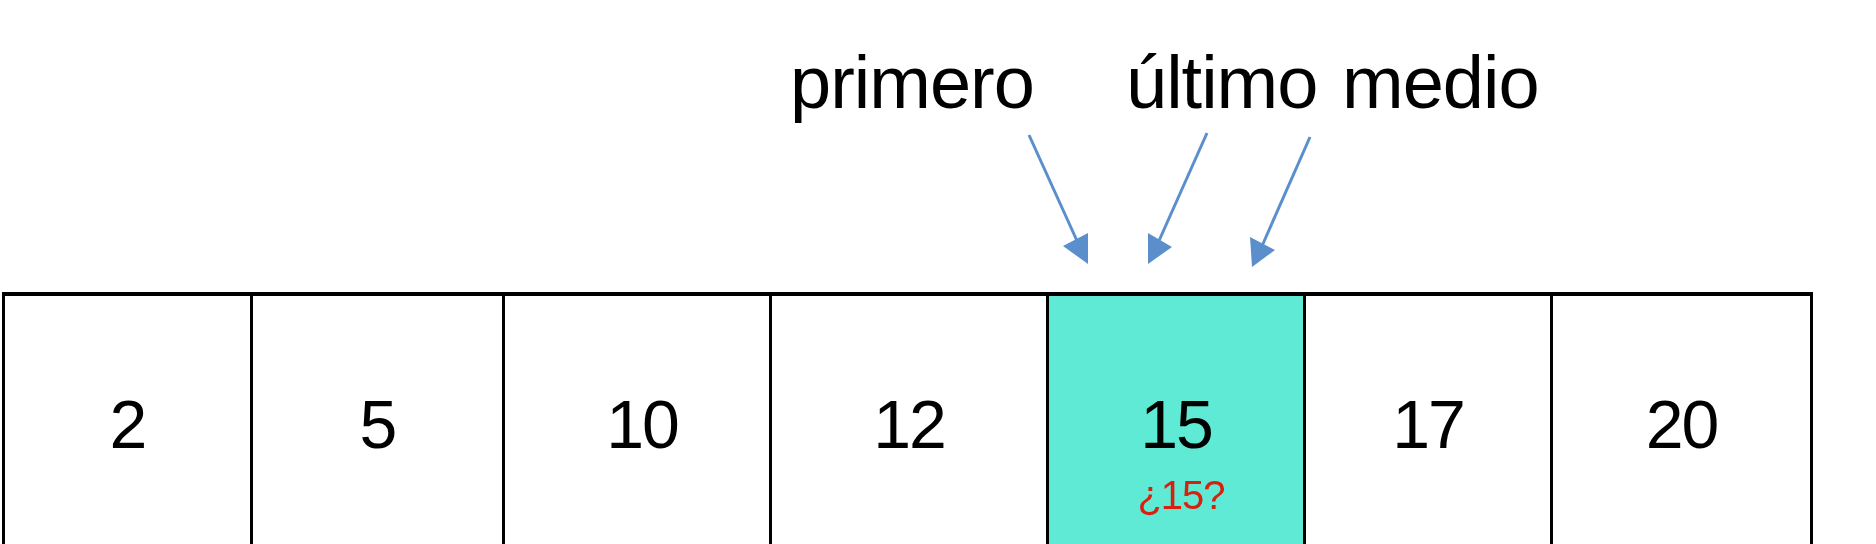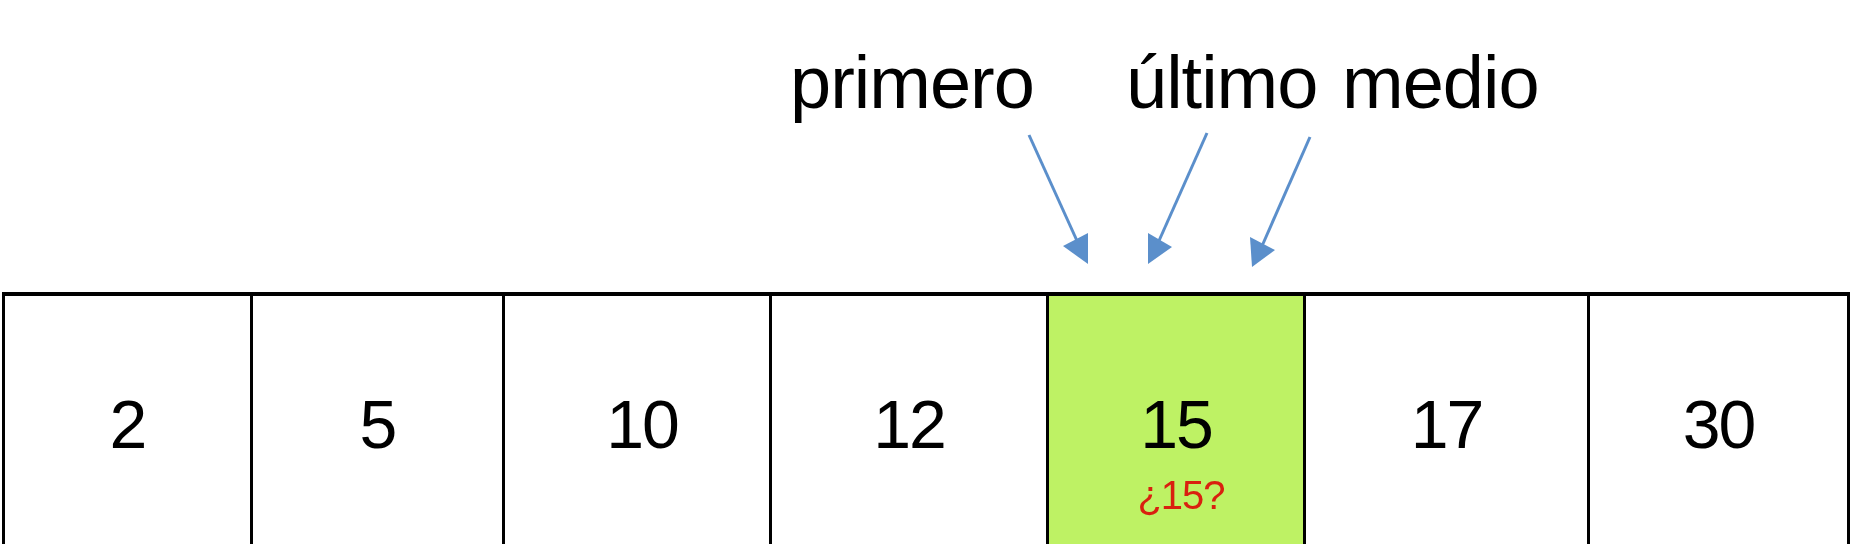--- a/index.html
+++ b/index.html
@@ -42,21 +42,21 @@
       box-sizing: border-box;
     }
     .cell {
       position: relative;
       height: 100%;
       border-right: 3px solid #000;
       box-sizing: border-box;
       background: #ffffff;
     }
     .cell.highlight {
-      background: #bef264;
+      background: #5eead4;
     }
     .cell-value {
       position: absolute;
       left: 0;
       right: 0;
       top: 88px;
       text-align: center;
       font-size: 68px;
       line-height: 80px;
       letter-spacing: -2px;
@@ -106,19 +106,19 @@
   <div class="cell" style="width:257px;margin-left:10px;">
     <div class="cell-value">10</div>
   </div>
   <div class="cell" style="width:277px;">
     <div class="cell-value">12</div>
   </div>
   <div class="cell highlight" style="width:257px;">
     <div class="cell-value">15</div>
     <div class="cell-note" style="color:#D9200F;padding-left:10px;">¿15?</div>
   </div>
-  <div class="cell" style="width:284px;text-decoration:underline;">
+  <div class="cell" style="width:247px;text-decoration:underline;">
     <div class="cell-value">17</div>
   </div>
   <div class="cell" style="width:260px;">
-    <div class="cell-value">30</div>
+    <div class="cell-value">20</div>
   </div>
 </div>
 
 </body></html>

